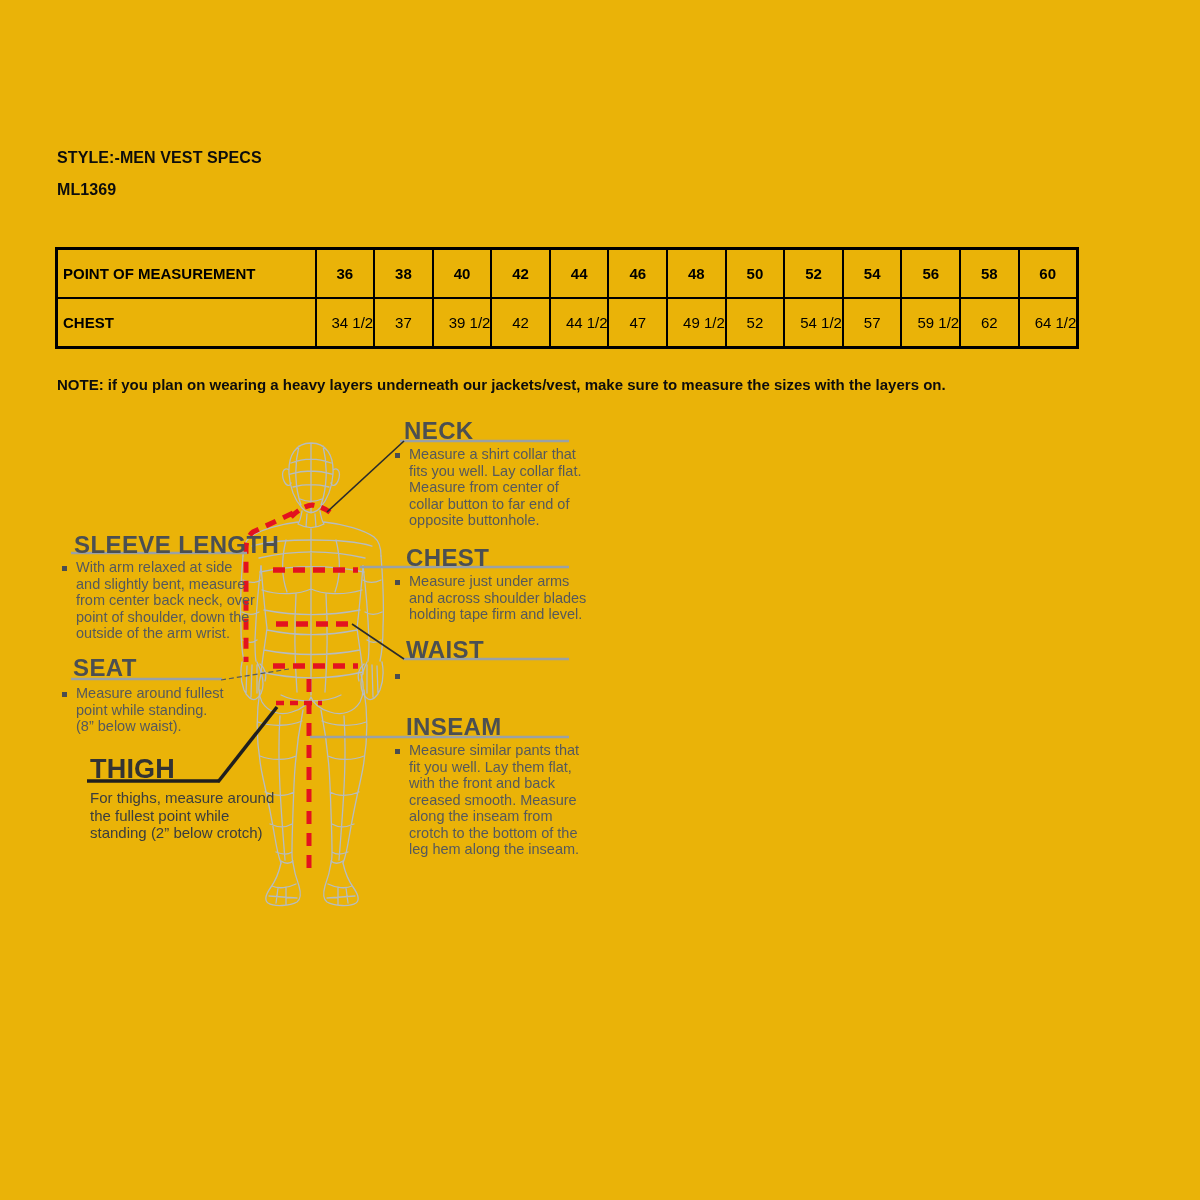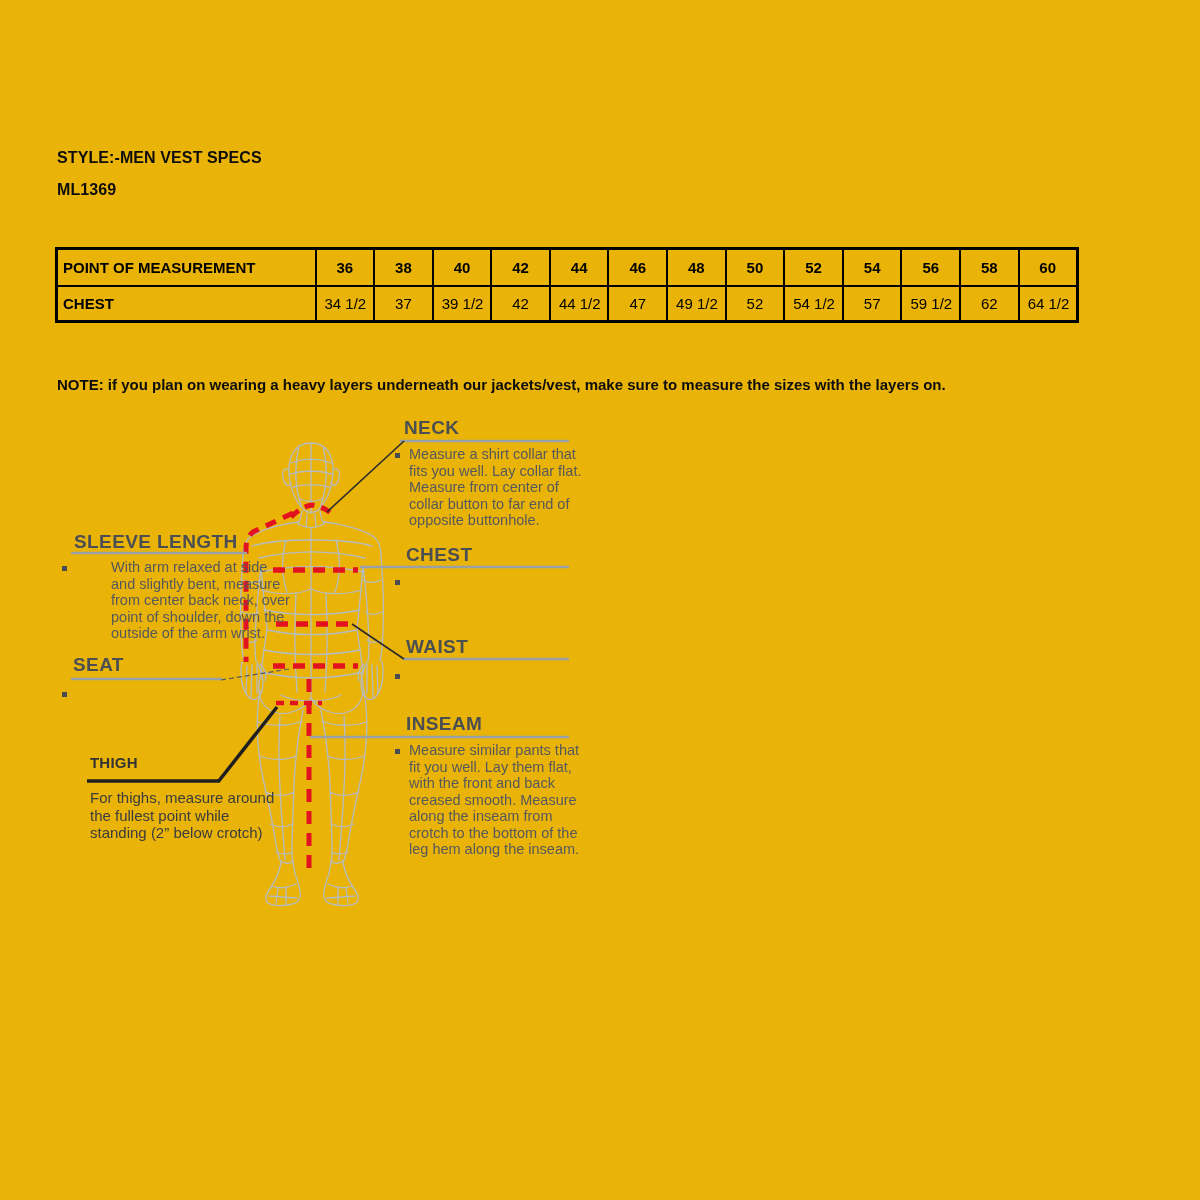--- a/index.html
+++ b/index.html
@@ -6,29 +6,29 @@
   .page{position:relative;width:1200px;height:1200px;background:#eab308;overflow:hidden;
         font-family:"Liberation Sans",sans-serif;color:#000;}
   .abs{position:absolute;}
   .doc-title{font-weight:bold;font-size:16px;letter-spacing:.1px;color:#0d0d0d;}
   .note-line{font-weight:bold;font-size:15px;color:#0d0d0d;}
 
   
   table.size-table{position:absolute;left:55px;top:247px;width:1021px;border-collapse:collapse;
         table-layout:fixed;border:3px solid #000;}
   table.size-table th,table.size-table td{border:2px solid #000;font-size:15px;overflow:hidden;
-        white-space:nowrap;padding:8px;}
+        white-space:nowrap;padding:15px;}
   tr.hdr{height:37px;} tr.r1{height:33px;} tr.r2{height:34px;}
   .cell-label{text-align:left;padding-left:5px !important;font-weight:bold;}
   .cell-size{text-align:center;font-weight:bold;border-radius:7px;}
   .cell-val{text-align:center;font-weight:normal;}
 
   
-  .sec-head{position:absolute;font-weight:bold;font-size:19px;letter-spacing:.4px;color:#4b4f52;}
-  .sec-head.dark{color:#333;font-size:15px;letter-spacing:.2px;}
+  .sec-head{position:absolute;font-weight:bold;font-size:24px;letter-spacing:.4px;color:#4b4f52;}
+  .sec-head.dark{color:#333;font-size:27px;letter-spacing:.2px;}
   .sec-desc{position:absolute;font-size:14.5px;line-height:16.5px;color:#56595c;}
   .sec-desc.dark{color:#3a3d3f;font-size:15px;line-height:17.5px;}
   .bullet-sq{position:absolute;width:5px;height:5px;background:#4a4d50;}
   svg.overlay{position:absolute;left:0;top:0;pointer-events:none;}
 </style>
 </head>
 <body>
 
 <div class="page">
 
@@ -190,50 +190,60 @@
       <path d="M 327 512 L 404 441" stroke="#2b2b2b" stroke-width="1.6"></path>
       <path d="M 352 624 L 404 659" stroke="#2b2b2b" stroke-width="1.6"></path>
       <path d="M 221 680 L 289 669" stroke="#55595c" stroke-width="1.2" stroke-dasharray="5 3"></path>
       <path d="M 87 781 L 219 781" stroke="#1f1f1f" stroke-width="3.5"></path>
       <path d="M 218 782 L 277 707" stroke="#1f1f1f" stroke-width="3.5"></path>
     </g>
   </svg>
 
   <div class="sec-head" style="left:74px;top:531px;">SLEEVE LENGTH</div>
   <div class="bullet-sq" style="left:62px;top:566px;"></div>
-  <div class="sec-desc" style="left:76px;top:559px;width:195px;margin-left:35px;">
+  <div class="sec-desc" style="left:76px;top:559px;width:195px;">
       <div>With arm relaxed at side</div>
       <div>and slightly bent, measure</div>
       <div>from center back neck, over</div>
       <div>point of shoulder, down the</div>
       <div>outside of the arm wrist.</div>
     </div>
 
   <div class="sec-head" style="left:73px;top:654px;">SEAT</div>
   <div class="bullet-sq" style="left:62px;top:692px;"></div>
+  <div class="sec-desc" style="left:76px;top:685px;width:175px;">
+      <div>Measure around fullest</div>
+      <div>point while standing.</div>
+      <div>(8” below waist).</div>
+    </div>
 
   <div class="sec-head dark" style="left:90px;top:754px;">THIGH</div>
   <div class="sec-desc dark" style="left:90px;top:789px;width:185px;">
       <div>For thighs, measure around</div>
       <div>the fullest point while</div>
       <div>standing (2” below crotch)</div>
     </div>
 
   <div class="sec-head" style="left:404px;top:417px;">NECK</div>
   <div class="bullet-sq" style="left:395px;top:453px;"></div>
   <div class="sec-desc" style="left:409px;top:446px;width:185px;">
       <div>Measure a shirt collar that</div>
       <div>fits you well. Lay collar flat.</div>
       <div>Measure from center of</div>
       <div>collar button to far end of</div>
       <div>opposite buttonhole.</div>
     </div>
 
   <div class="sec-head" style="left:406px;top:544px;">CHEST</div>
   <div class="bullet-sq" style="left:395px;top:580px;"></div>
+  <div class="sec-desc" style="left:409px;top:573px;width:190px;">
+      <div>Measure just under arms</div>
+      <div>and across shoulder blades</div>
+      <div>holding tape firm and level.</div>
+    </div>
 
   <div class="sec-head" style="left:406px;top:636px;">WAIST</div>
   <div class="bullet-sq" style="left:395px;top:674px;"></div>
 
   <div class="sec-head" style="left:406px;top:713px;">INSEAM</div>
   <div class="bullet-sq" style="left:395px;top:749px;"></div>
   <div class="sec-desc" style="left:409px;top:742px;width:190px;">
       <div>Measure similar pants that</div>
       <div>fit you well. Lay them flat,</div>
       <div>with the front and back</div>

